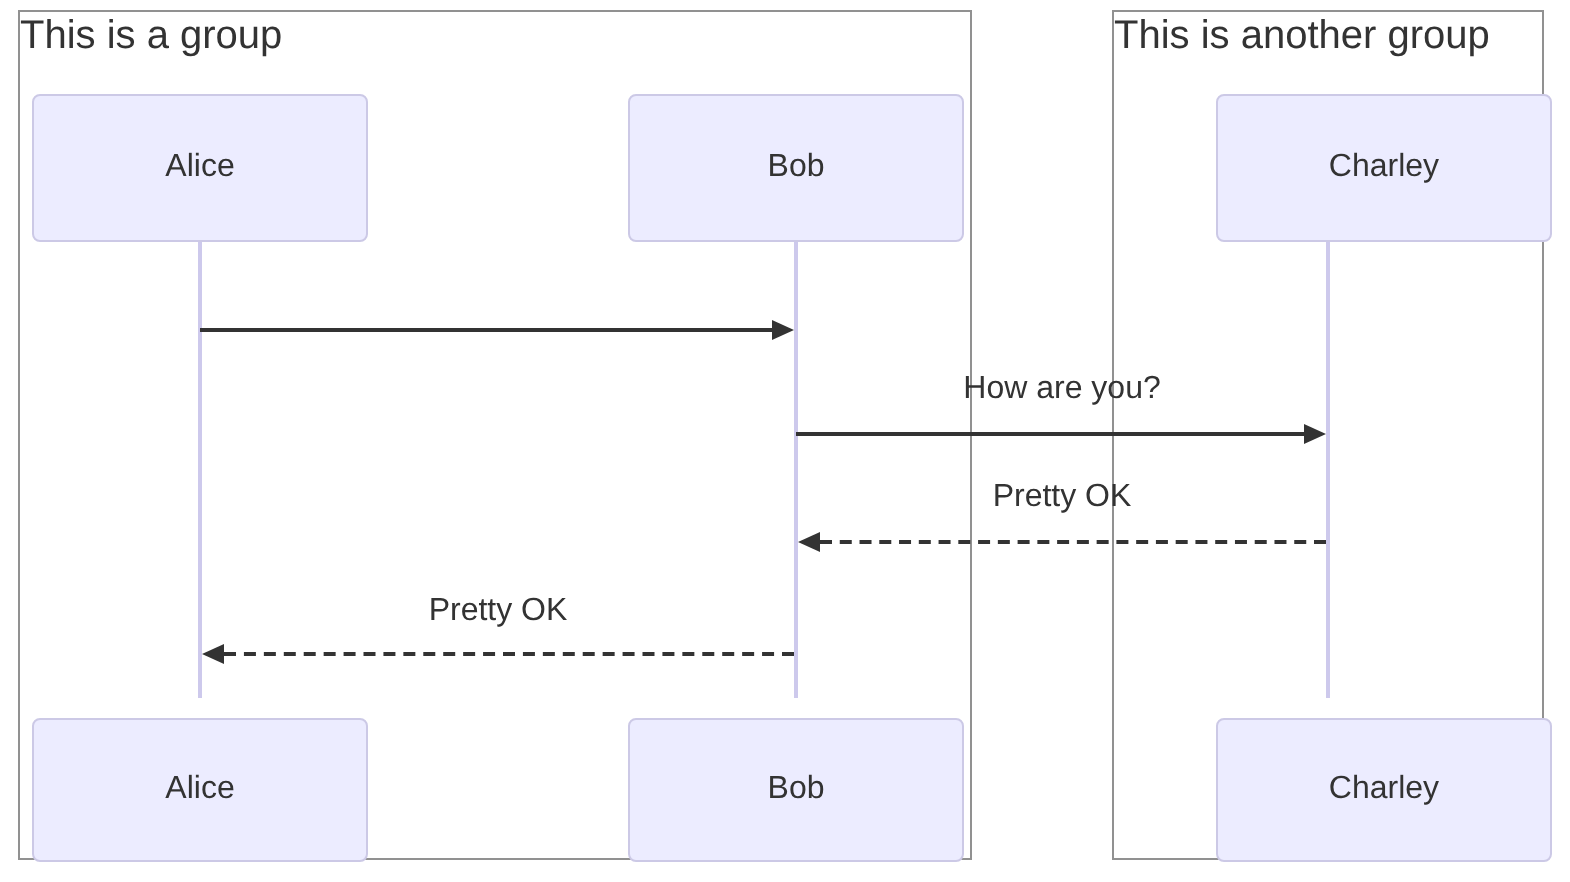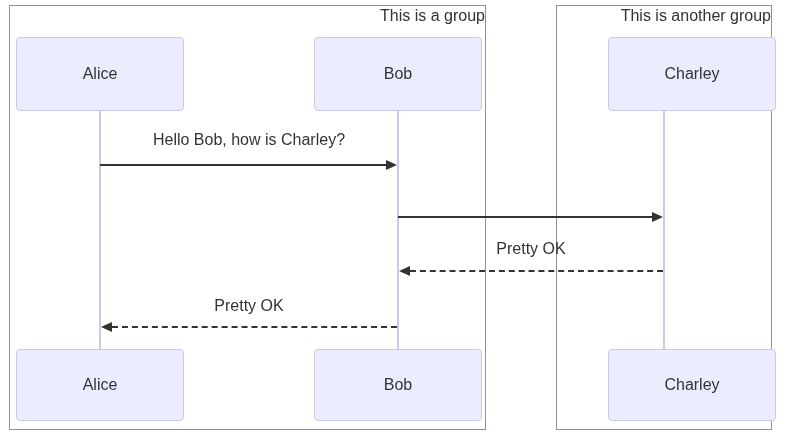--- a/index.html
+++ b/index.html
@@ -27,37 +27,38 @@
     position: absolute;
     border: 1px solid var(--group-border);
     box-sizing: border-box;
     background: transparent;
   }
   .group-box.g1 { left: 9px;   top: 5px; width: 477px; height: 425px; }
   .group-box.g2 { left: 556px; top: 5px; width: 216px; height: 425px; }
   .group-title {
     position: absolute;
     top: 1px; left: 0; right: 0;
-    text-align: right;
-    font-size: 16px;
+    text-align: left;
+    font-size: 20px;
     color: var(--text);
     white-space: nowrap;
   }
   .actor-box {
     position: absolute;
     width: 168px;
     background: var(--actor-fill);
     border: 1px solid var(--actor-border);
     border-radius: 4px;
     box-sizing: border-box;
     display: flex;
     align-items: center;
     justify-content: center;
     font-size: 16px;
     color: var(--text);
+    margin-top: 10px;
   }
   .actor-box.row-top    { top: 37px;  height: 74px; }
   .actor-box.row-bottom { top: 349px; height: 72px; }
   .actor-box.col-alice   { left: 16px;  }
   .actor-box.col-bob     { left: 314px; text-align: center; }
   .actor-box.col-charley { left: 608px; }
   .lifeline {
     position: absolute;
     top: 111px;
     height: 238px;
@@ -106,24 +107,24 @@
   <div class="lifeline col-charley"></div>
 
   <div class="actor-box row-top col-alice">Alice</div>
   <div class="actor-box row-top col-bob">Bob</div>
   <div class="actor-box row-top col-charley">Charley</div>
 
   <div class="actor-box row-bottom col-alice">Alice</div>
   <div class="actor-box row-bottom col-bob">Bob</div>
   <div class="actor-box row-bottom col-charley">Charley</div>
 
-  <div class="msg-label" style="left:99px; top:131px; width:300px;">Hello Bob, how is Charley?</div>
   <div class="msg-line solid" style="left:100px; top:164px; width:288px;"></div>
   <div class="arrowhead right" style="left:386px; top:160px;"></div>
 
+  <div class="msg-label" style="left:398px; top:186px; width:266px;">How are you?</div>
   <div class="msg-line solid" style="left:398px; top:216px; width:256px;"></div>
   <div class="arrowhead right" style="left:652px; top:212px;"></div>
 
   <div class="msg-label" style="left:398px; top:240px; width:266px;">Pretty OK</div>
   <div class="msg-line dashed" style="left:410px; top:270px; width:253px;"></div>
   <div class="arrowhead left" style="left:399px; top:266px;"></div>
 
   <div class="msg-label" style="left:99px; top:297px; width:300px;">Pretty OK</div>
   <div class="msg-line dashed" style="left:112px; top:326px; width:285px;"></div>
   <div class="arrowhead left" style="left:101px; top:322px;"></div>

